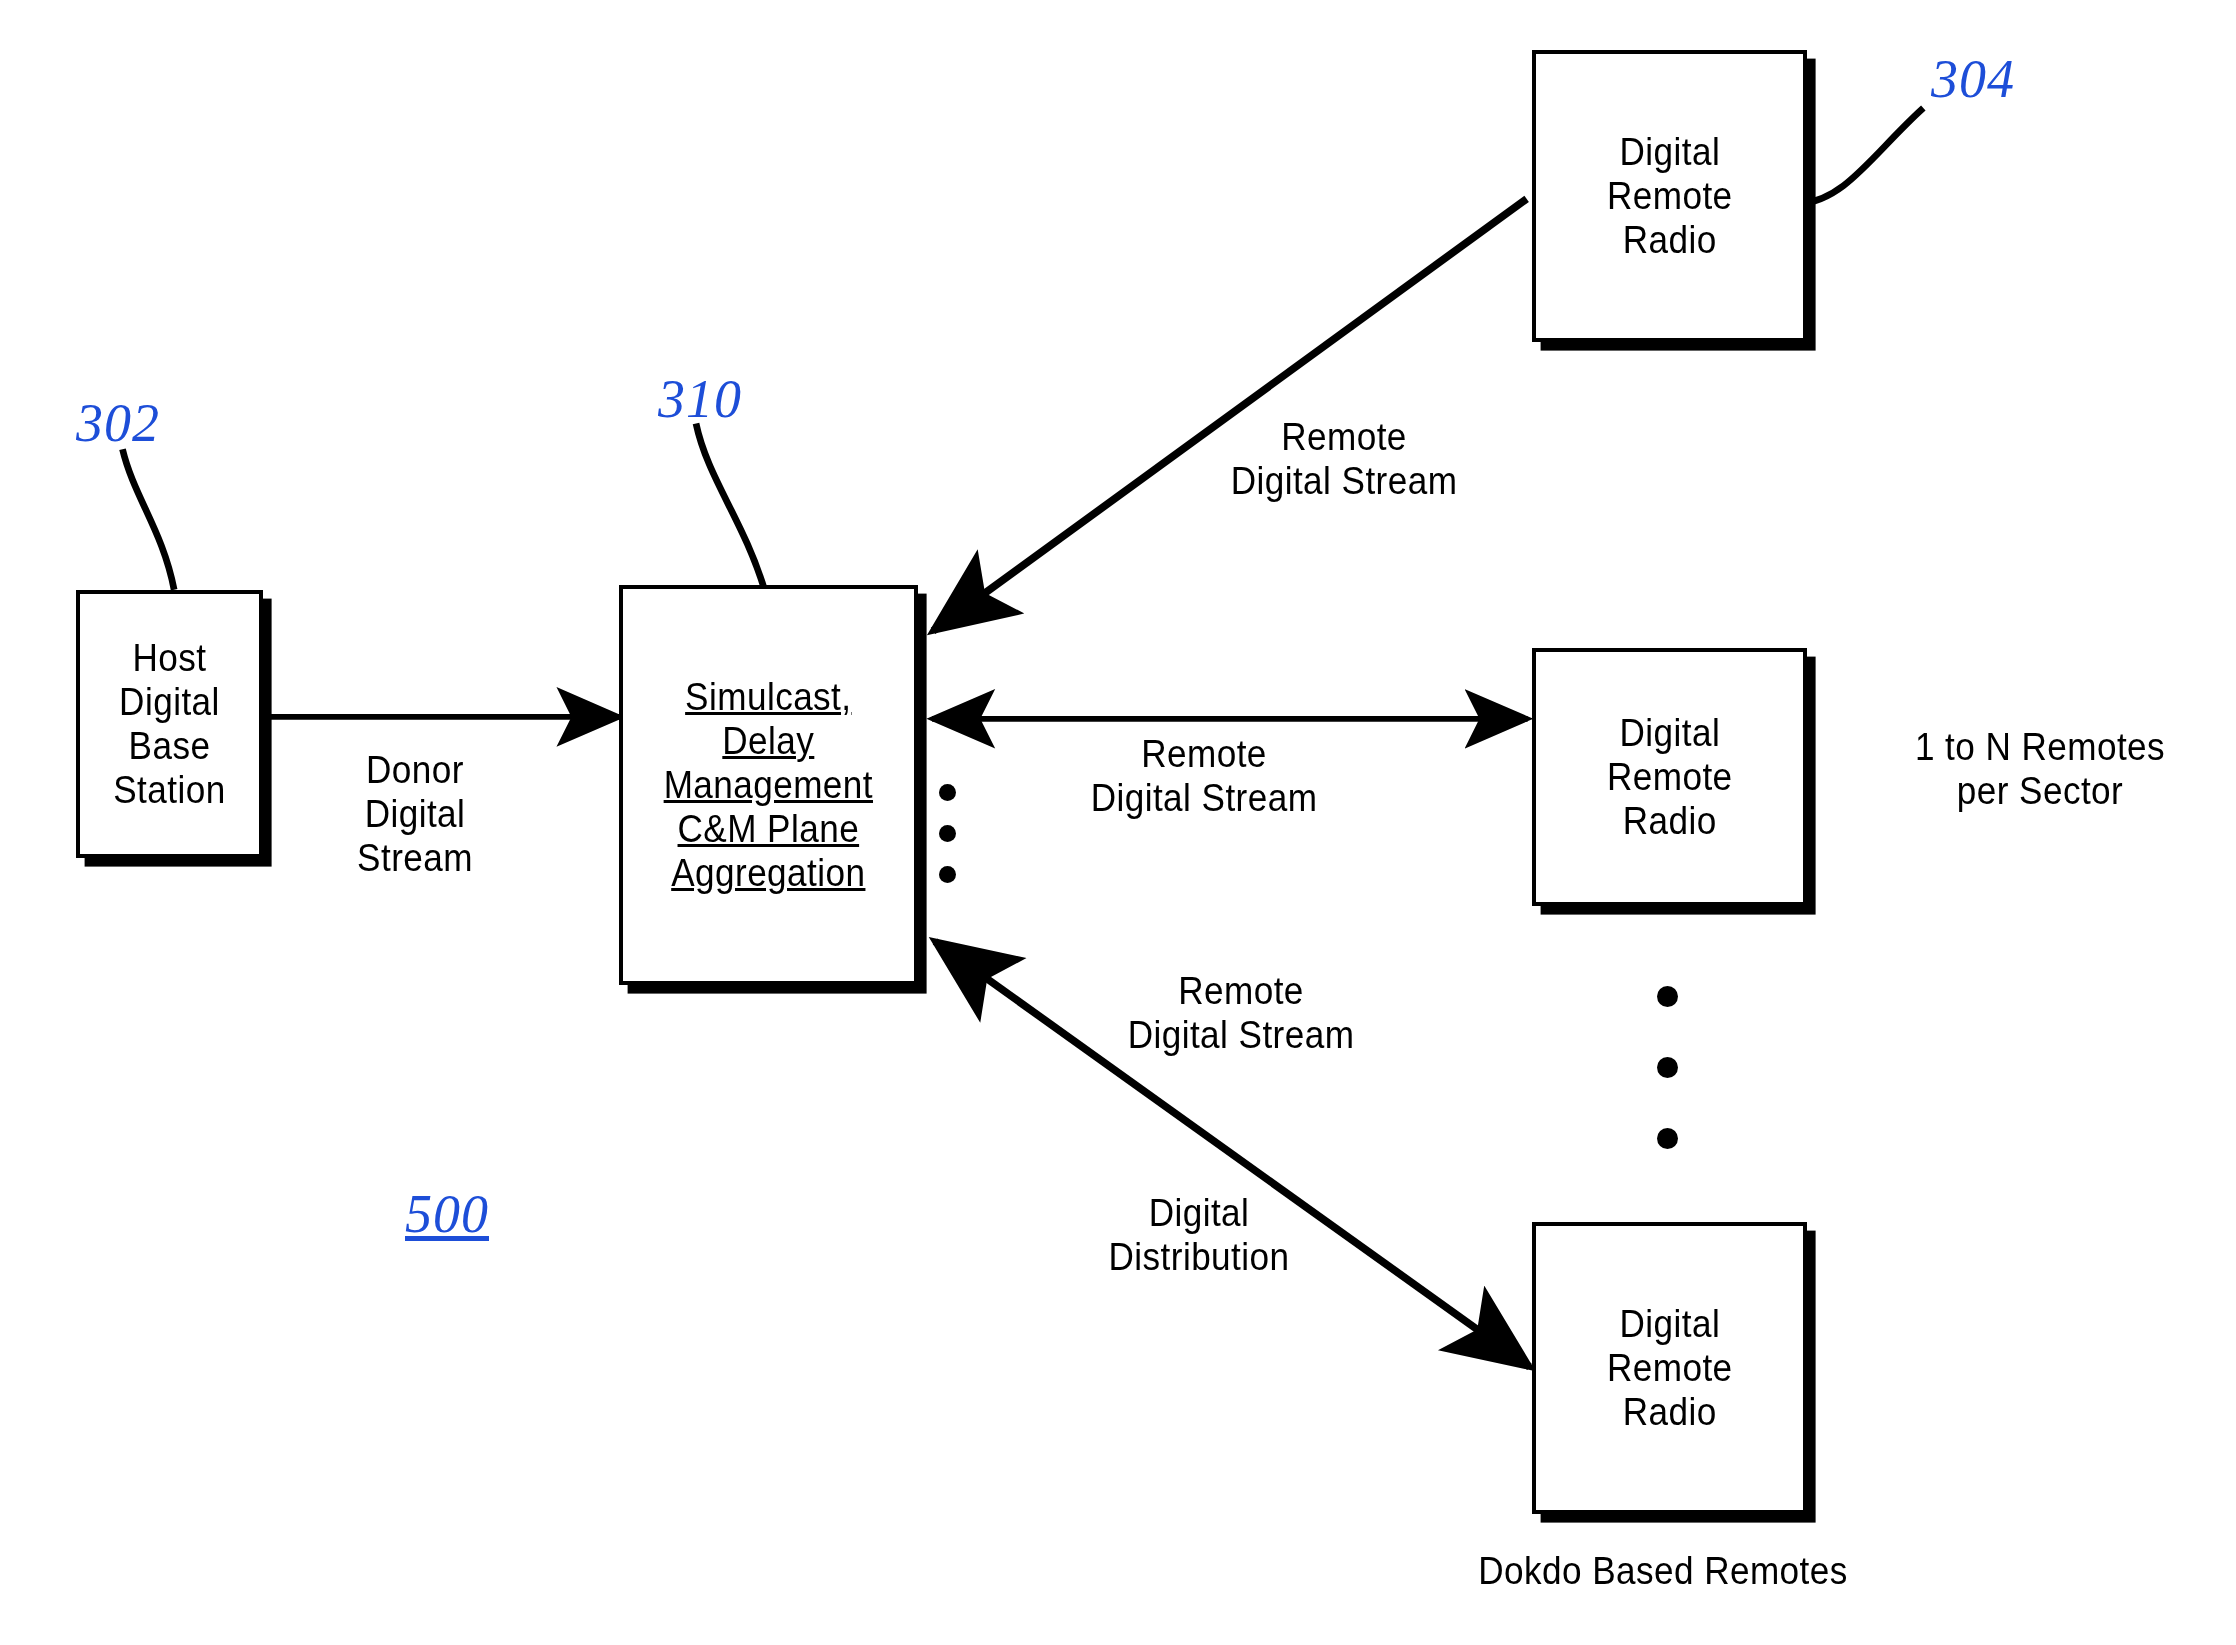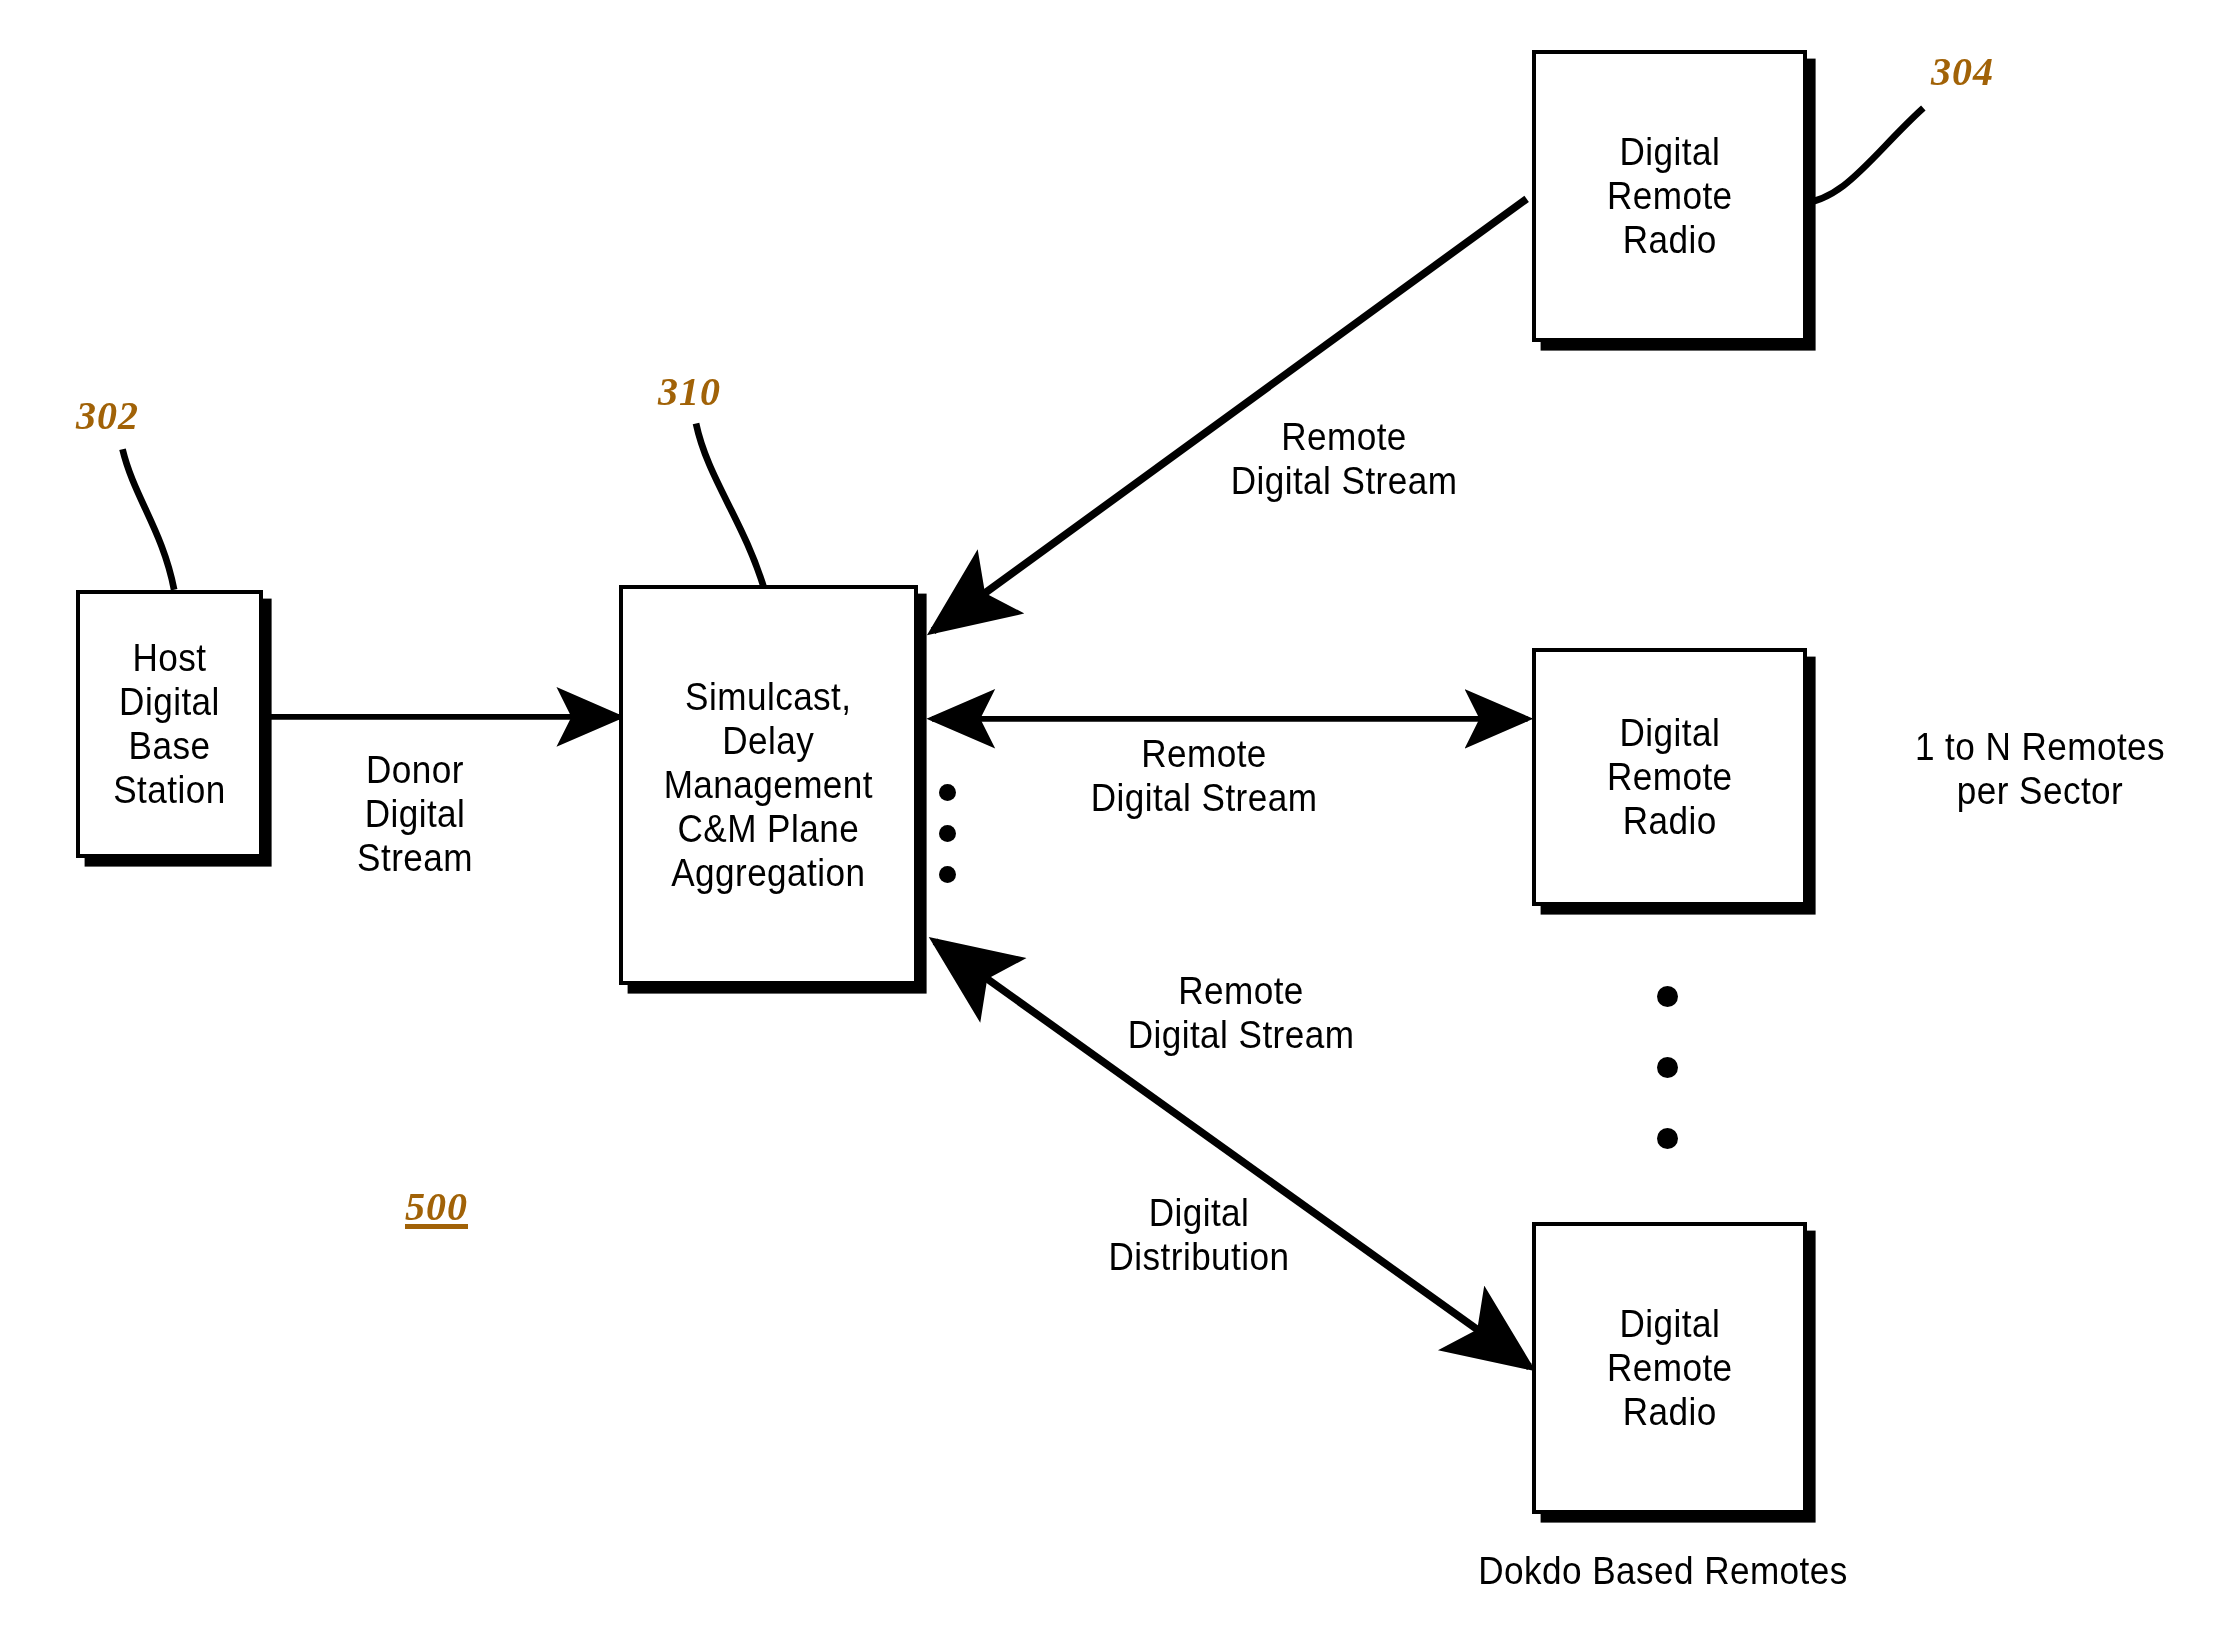--- a/index.html
+++ b/index.html
@@ -51,23 +51,23 @@
     color: #000000;
     text-align: center;
     white-space: pre-line;
     letter-spacing: 0.5px;
     transform: scaleX(0.90);
   }
   .ref-num {
     position: absolute;
     font-family: "Liberation Serif", serif;
     font-style: italic;
-    font-weight: bold;
-    font-size: 40px;
-    color: #a16207;
+    font-weight: normal;
+    font-size: 54px;
+    color: #1d4ed8;
     letter-spacing: 1px;
   }
   .ref-num.underlined {
     text-decoration: underline;
     text-decoration-thickness: 4.8px;
     text-underline-offset: 3.8px;
   }
   .dot {
     position: absolute;
     width: 17px;
@@ -110,21 +110,21 @@
     <line x1="978" y1="985" x2="1600" y2="1430" stroke="#000" stroke-width="8" marker-start="url(#ah-start)" marker-end="url(#ah)"></line>
   </svg>
 
   <div class="node-box" style="left:76px; top:590px; width:187px; height:268px;">
     <div class="node-label">Host
 Digital
 Base
 Station</div>
   </div>
 
-  <div class="node-box" style="left:619px; top:585px; width:299px; height:400px;">
+  <div class="node-box" style="left:619px; top:585px; width:299px; height:400px;text-decoration:underline;">
     <div class="node-label">Simulcast,
 Delay
 Management
 C&amp;M Plane
 Aggregation</div>
   </div>
 
   <div class="node-box" style="left:1532px; top:50px; width:275px; height:292px;">
     <div class="node-label">Digital
 Remote

